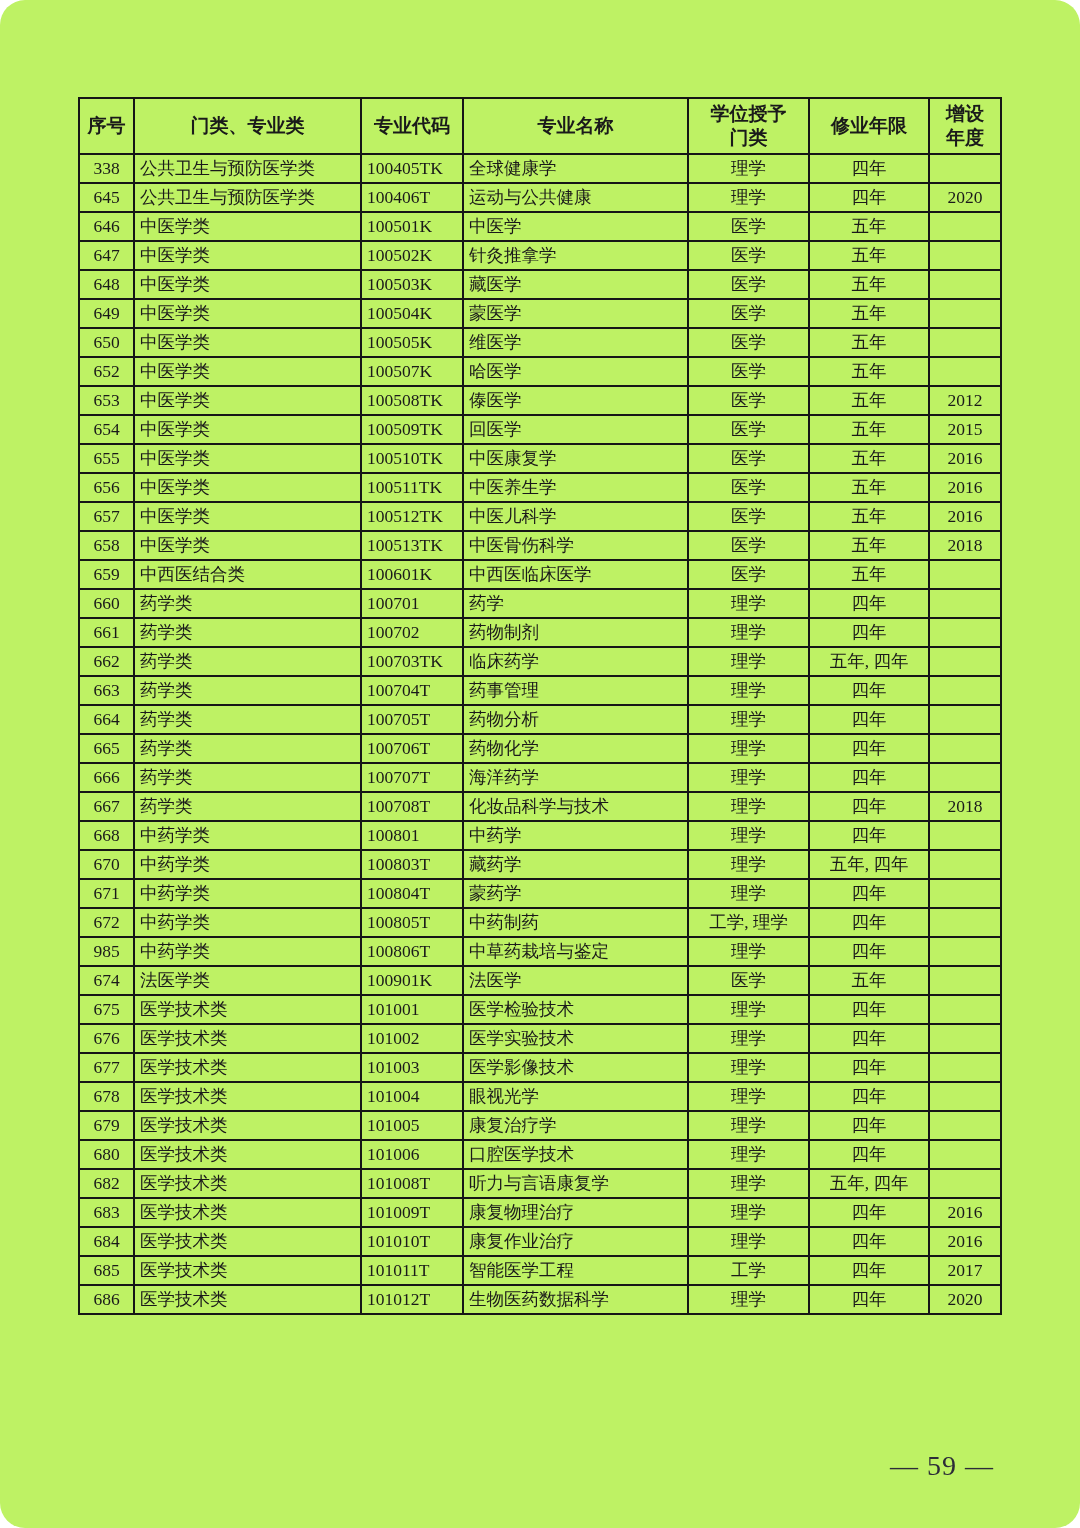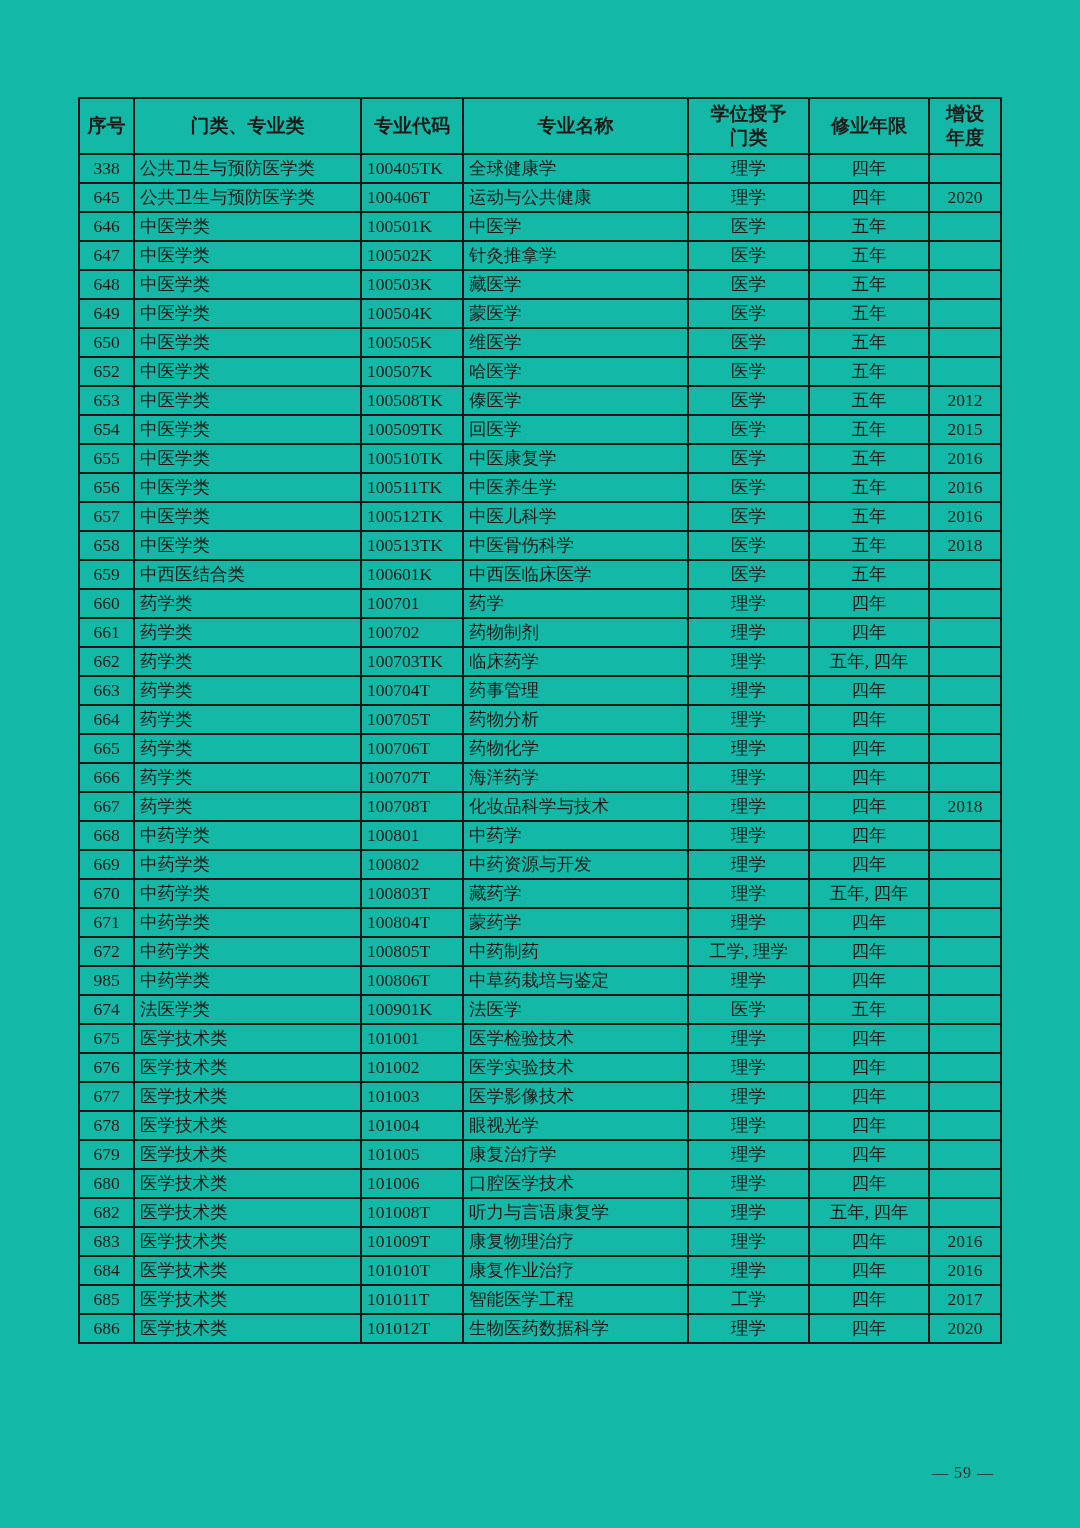--- a/index.html
+++ b/index.html
@@ -1,23 +1,24 @@
 <!DOCTYPE html>
 <html><head>
 <meta charset="utf-8">
 <style>
   html, body { margin: 0; padding: 0; background: #ffffff; }
   .page {
     position: relative;
     width: 1080px;
     height: 1528px;
-    background: #14b8a6;
+    background: #bef264;
     font-family: "Liberation Serif", "DejaVu Serif", serif;
     color: #1a1a1a;
     overflow: hidden;
+    border-radius: 25px;
   }
   table.majors {
     position: absolute;
     left: 78px;
     top: 97px;
     width: 922px;
     border-collapse: collapse;
     table-layout: fixed;
   }
   table.majors th, table.majors td {
@@ -48,21 +49,21 @@
   table.majors td:nth-child(6),
   table.majors td:nth-child(7) { text-align: center; }
   
   table.majors td:nth-child(2),
   table.majors td:nth-child(3),
   table.majors td:nth-child(4) { text-align: left; padding-left: 5px; }
   .page-number {
     position: absolute;
     right: 86px;
     bottom: 46px;
-    font-size: 16px;
+    font-size: 28px;
     letter-spacing: 1px;
     color: #2c2c38;
     text-align: right;
   }
 </style>
 </head>
 <body>
 
 <div class="page">
 
@@ -300,29 +301,20 @@
         <tr>
           <td>668</td>
           <td>中药学类</td>
           <td>100801</td>
           <td>中药学</td>
           <td>理学</td>
           <td>四年</td>
           <td></td>
         </tr>
         <tr>
-          <td>669</td>
-          <td>中药学类</td>
-          <td>100802</td>
-          <td>中药资源与开发</td>
-          <td>理学</td>
-          <td>四年</td>
-          <td></td>
-        </tr>
-        <tr>
           <td>670</td>
           <td>中药学类</td>
           <td>100803T</td>
           <td>藏药学</td>
           <td>理学</td>
           <td>五年, 四年</td>
           <td></td>
         </tr>
         <tr>
           <td>671</td>

